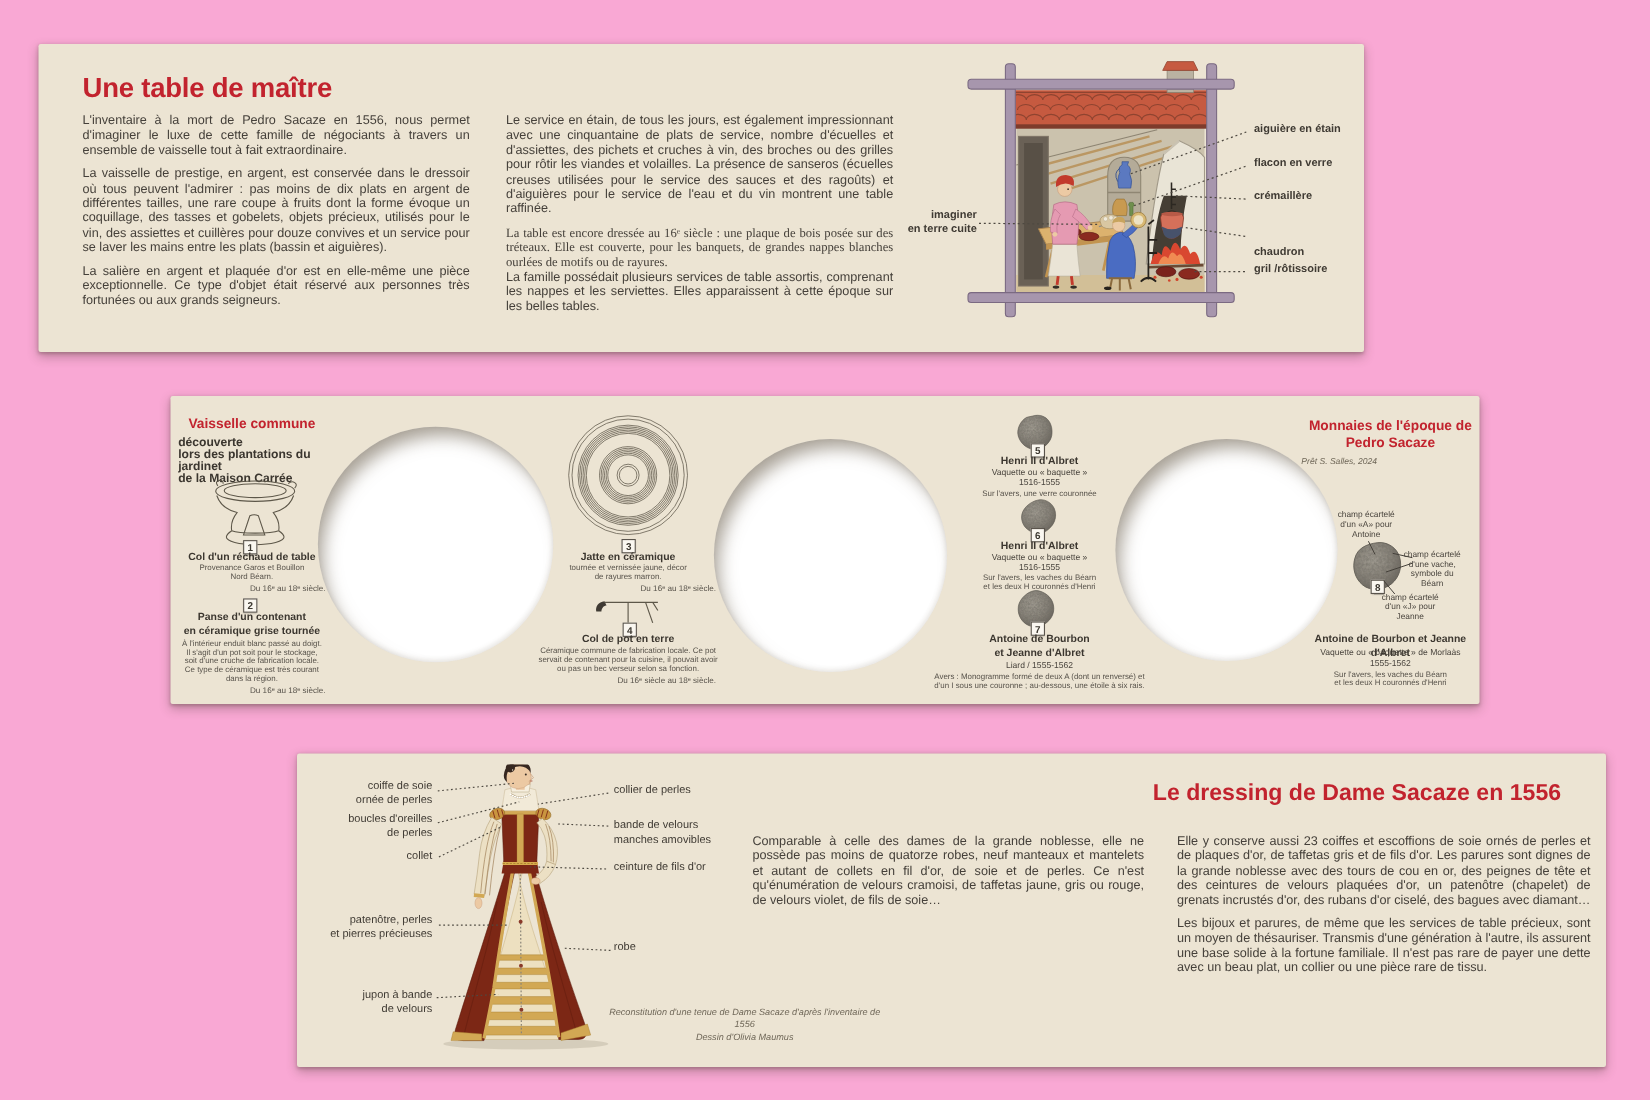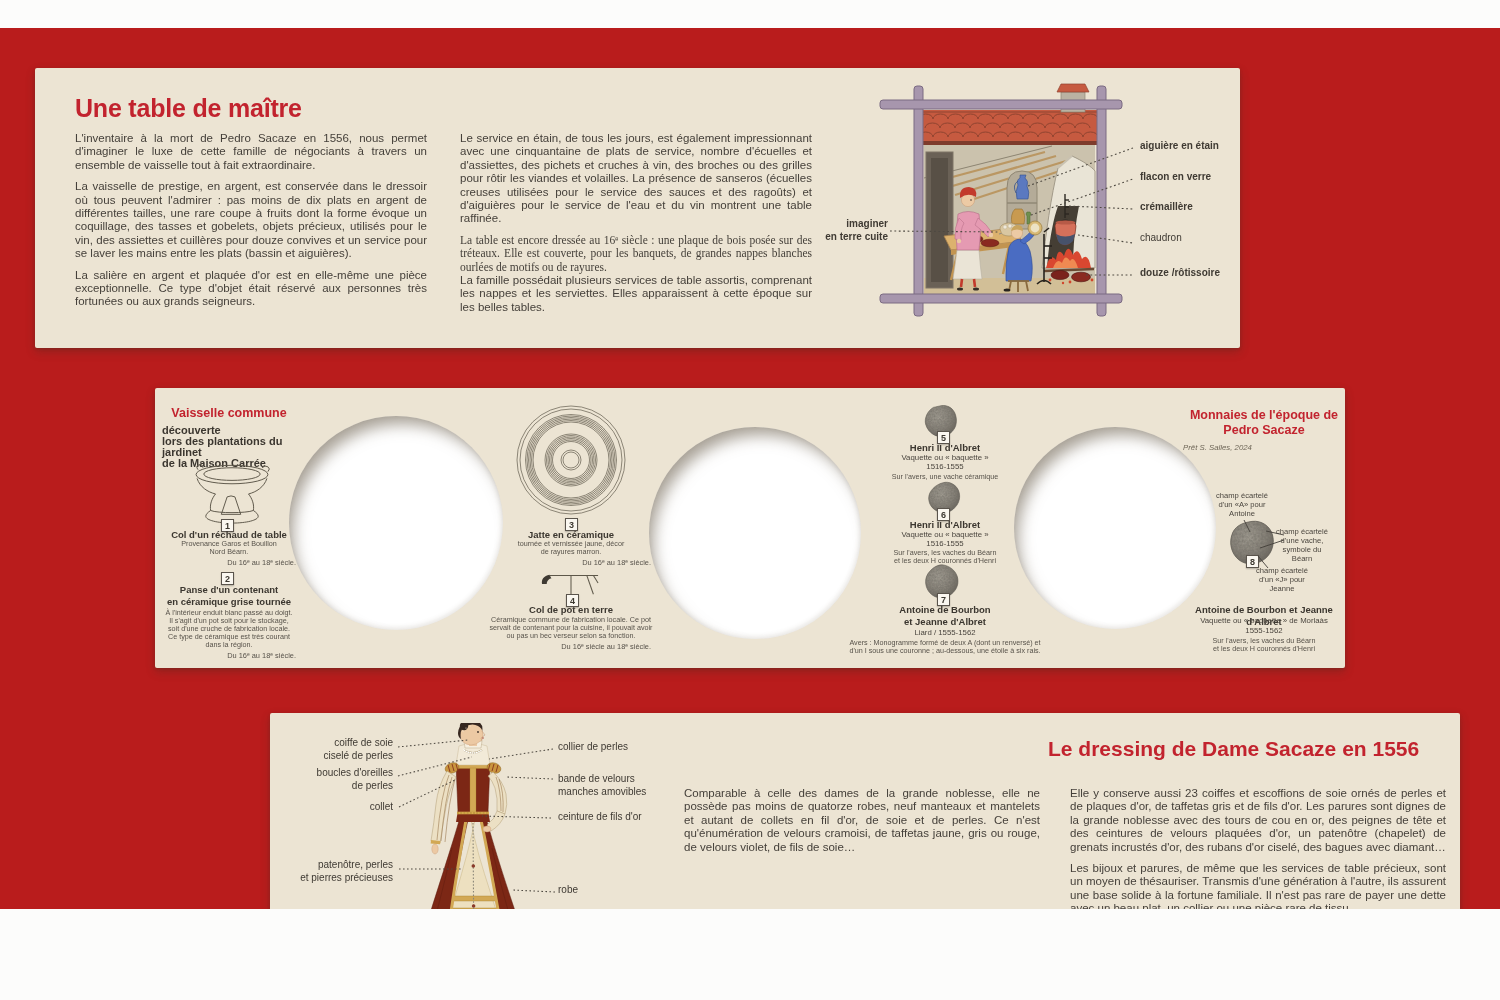--- a/index.html
+++ b/index.html
@@ -1,17 +1,17 @@
 <!DOCTYPE html>
 <html><head>
 <meta charset="utf-8">
 <style>
   html,body{margin:0;padding:0;background:#fcfcfb;}
-  .stage{position:relative;width:1500px;height:881px;background:#b91c1c;overflow:hidden;
-         font-family:"Liberation Sans",sans-serif;color:#45403a;margin-top:28px;}
+  .stage{position:relative;width:1500px;height:1000px;background:#f9a8d4;overflow:hidden;
+         font-family:"Liberation Sans",sans-serif;color:#45403a;}
   .panel{position:absolute;background:#ece4d3;border-radius:2px;
          box-shadow:0 4px 10px rgba(60,50,35,.30),0 1px 3px rgba(60,50,35,.25);}
   .abs{position:absolute;}
   .preline{white-space:pre-line;}
   .red{color:#c2232e;}
   .jtext{font-size:11.5px;line-height:13.4px;text-align:justify;}
   .jtext p{margin:0 0 8px 0;}
   .jtext p.tight{margin-bottom:0;font-family:Liberation Serif, serif;}
   h1,h2{margin:0;font-weight:bold;}
   .panel-title{font-size:25px;letter-spacing:-.2px;}
@@ -184,22 +184,22 @@
         <line x1="1078" y1="207" x2="1133" y2="215"></line>
         <line x1="1086" y1="247" x2="1133" y2="247"></line>
       </g>
     </svg>
 
     <div class="abs anno-label preline" style="right:352px;top:150px;width:120px;text-align:right;font-weight:bold">imaginer
 en terre cuite</div>
     <div class="abs anno-label" style="left:1105px;top:72px;font-weight:bold">aiguière en étain</div>
     <div class="abs anno-label" style="left:1105px;top:103px;font-weight:bold">flacon en verre</div>
     <div class="abs anno-label" style="left:1105px;top:133px;font-weight:bold">crémaillère</div>
-    <div class="abs anno-label" style="left:1105px;top:164px;font-weight:normal">chaudron</div>
-    <div class="abs anno-label" style="left:1105px;top:199px;font-weight:bold">douze /rôtissoire</div>
+    <div class="abs anno-label" style="left:1105px;top:184px;font-weight:bold">chaudron</div>
+    <div class="abs anno-label" style="left:1105px;top:199px;font-weight:bold">gril /rôtissoire</div>
   </section>
 
   <section class="panel" style="left:155px;top:360px;width:1190px;height:280px">
     <div class="cutout" style="left:134px;top:28px;width:214px;height:214px"></div>
     <div class="cutout" style="left:494px;top:39px;width:212px;height:212px"></div>
     <div class="cutout" style="left:859px;top:39px;width:202px;height:202px"></div>
 
     <h2 class="abs mid-red-title red" style="left:7px;top:18px;width:134px">Vaisselle commune</h2>
     <div class="abs mid-sub preline" style="left:7px;top:37px;width:134px">découverte
 lors des plantations du jardinet
@@ -274,21 +274,21 @@
     <div class="abs mid-date" style="left:336px;top:254px;width:160px">Du 16ᵉ siècle au 18ᵉ siècle.</div>
 
     <svg class="abs" style="left:768px;top:16px" width="36" height="34" viewBox="0 0 40 40">
       <path d="M20,2 C27,1 33,4 36,10 C39,16 39,25 35,30 C31,36 24,39 17,38 C10,37 4,31 2,24 C0,17 4,8 11,4 Z" fill="url(#coinGrad)" stroke="#55514a" stroke-width="0.6"></path>
       <path d="M20,2 C27,1 33,4 36,10 C39,16 39,25 35,30 C31,36 24,39 17,38 C10,37 4,31 2,24 C0,17 4,8 11,4 Z" filter="url(#coinTex)" opacity="0.75"></path>
     </svg>
     <div class="badge" style="left:782px;top:43px">5</div>
     <div class="abs mid-name" style="left:715px;top:54px;width:150px">Henri II d'Albret</div>
     <div class="abs mid-type" style="left:715px;top:65px;width:150px">Vaquette ou « baquette »</div>
     <div class="abs mid-type" style="left:715px;top:74px;width:150px">1516-1555</div>
-    <div class="abs mid-desc" style="left:715px;top:85px;width:150px">Sur l'avers, une vache céramique</div>
+    <div class="abs mid-desc" style="left:715px;top:85px;width:150px">Sur l'avers, une verre couronnée</div>
 
     <svg class="abs" style="left:771px;top:93px" width="36" height="34" viewBox="0 0 40 40">
       <path d="M19,2 C26,0 34,4 37,11 C40,18 38,26 33,31 C28,37 20,39 13,36 C6,33 2,27 2,20 C2,12 10,4 19,2 Z" fill="url(#coinGrad)" stroke="#55514a" stroke-width="0.6"></path>
       <path d="M19,2 C26,0 34,4 37,11 C40,18 38,26 33,31 C28,37 20,39 13,36 C6,33 2,27 2,20 C2,12 10,4 19,2 Z" filter="url(#coinTex)" opacity="0.75"></path>
     </svg>
     <div class="badge" style="left:782px;top:120px">6</div>
     <div class="abs mid-name" style="left:715px;top:131px;width:150px">Henri II d'Albret</div>
     <div class="abs mid-type" style="left:715px;top:142px;width:150px">Vaquette ou « baquette »</div>
     <div class="abs mid-type" style="left:715px;top:151px;width:150px">1516-1555</div>
     <div class="abs mid-desc preline" style="left:715px;top:161px;width:150px">Sur l'avers, les vaches du Béarn
@@ -422,21 +422,21 @@
         <line x1="399" y1="841" x2="462" y2="841"></line>
         <line x1="397" y1="907" x2="453" y2="904"></line>
         <line x1="553" y1="721" x2="489" y2="731"></line>
         <line x1="553" y1="751" x2="506" y2="749"></line>
         <line x1="551" y1="790" x2="482" y2="788"></line>
         <line x1="555" y1="864" x2="512" y2="862"></line>
       </g>
     </svg>
 
     <div class="abs anno-label preline" style="right:1067px;top:24px;width:115px;text-align:right">coiffe de soie
-ciselé de perles</div>
+ornée de perles</div>
     <div class="abs anno-label preline" style="right:1067px;top:54px;width:115px;text-align:right">boucles d'oreilles
 de perles</div>
     <div class="abs anno-label" style="right:1067px;top:88px;width:115px;text-align:right">collet</div>
     <div class="abs anno-label preline" style="right:1067px;top:146px;width:115px;text-align:right">patenôtre, perles
 et pierres précieuses</div>
     <div class="abs anno-label preline" style="right:1067px;top:214px;width:115px;text-align:right">jupon à bande
 de velours</div>
     <div class="abs anno-label" style="left:288px;top:28px">collier de perles</div>
     <div class="abs anno-label preline" style="left:288px;top:60px">bande de velours
 manches amovibles</div>

